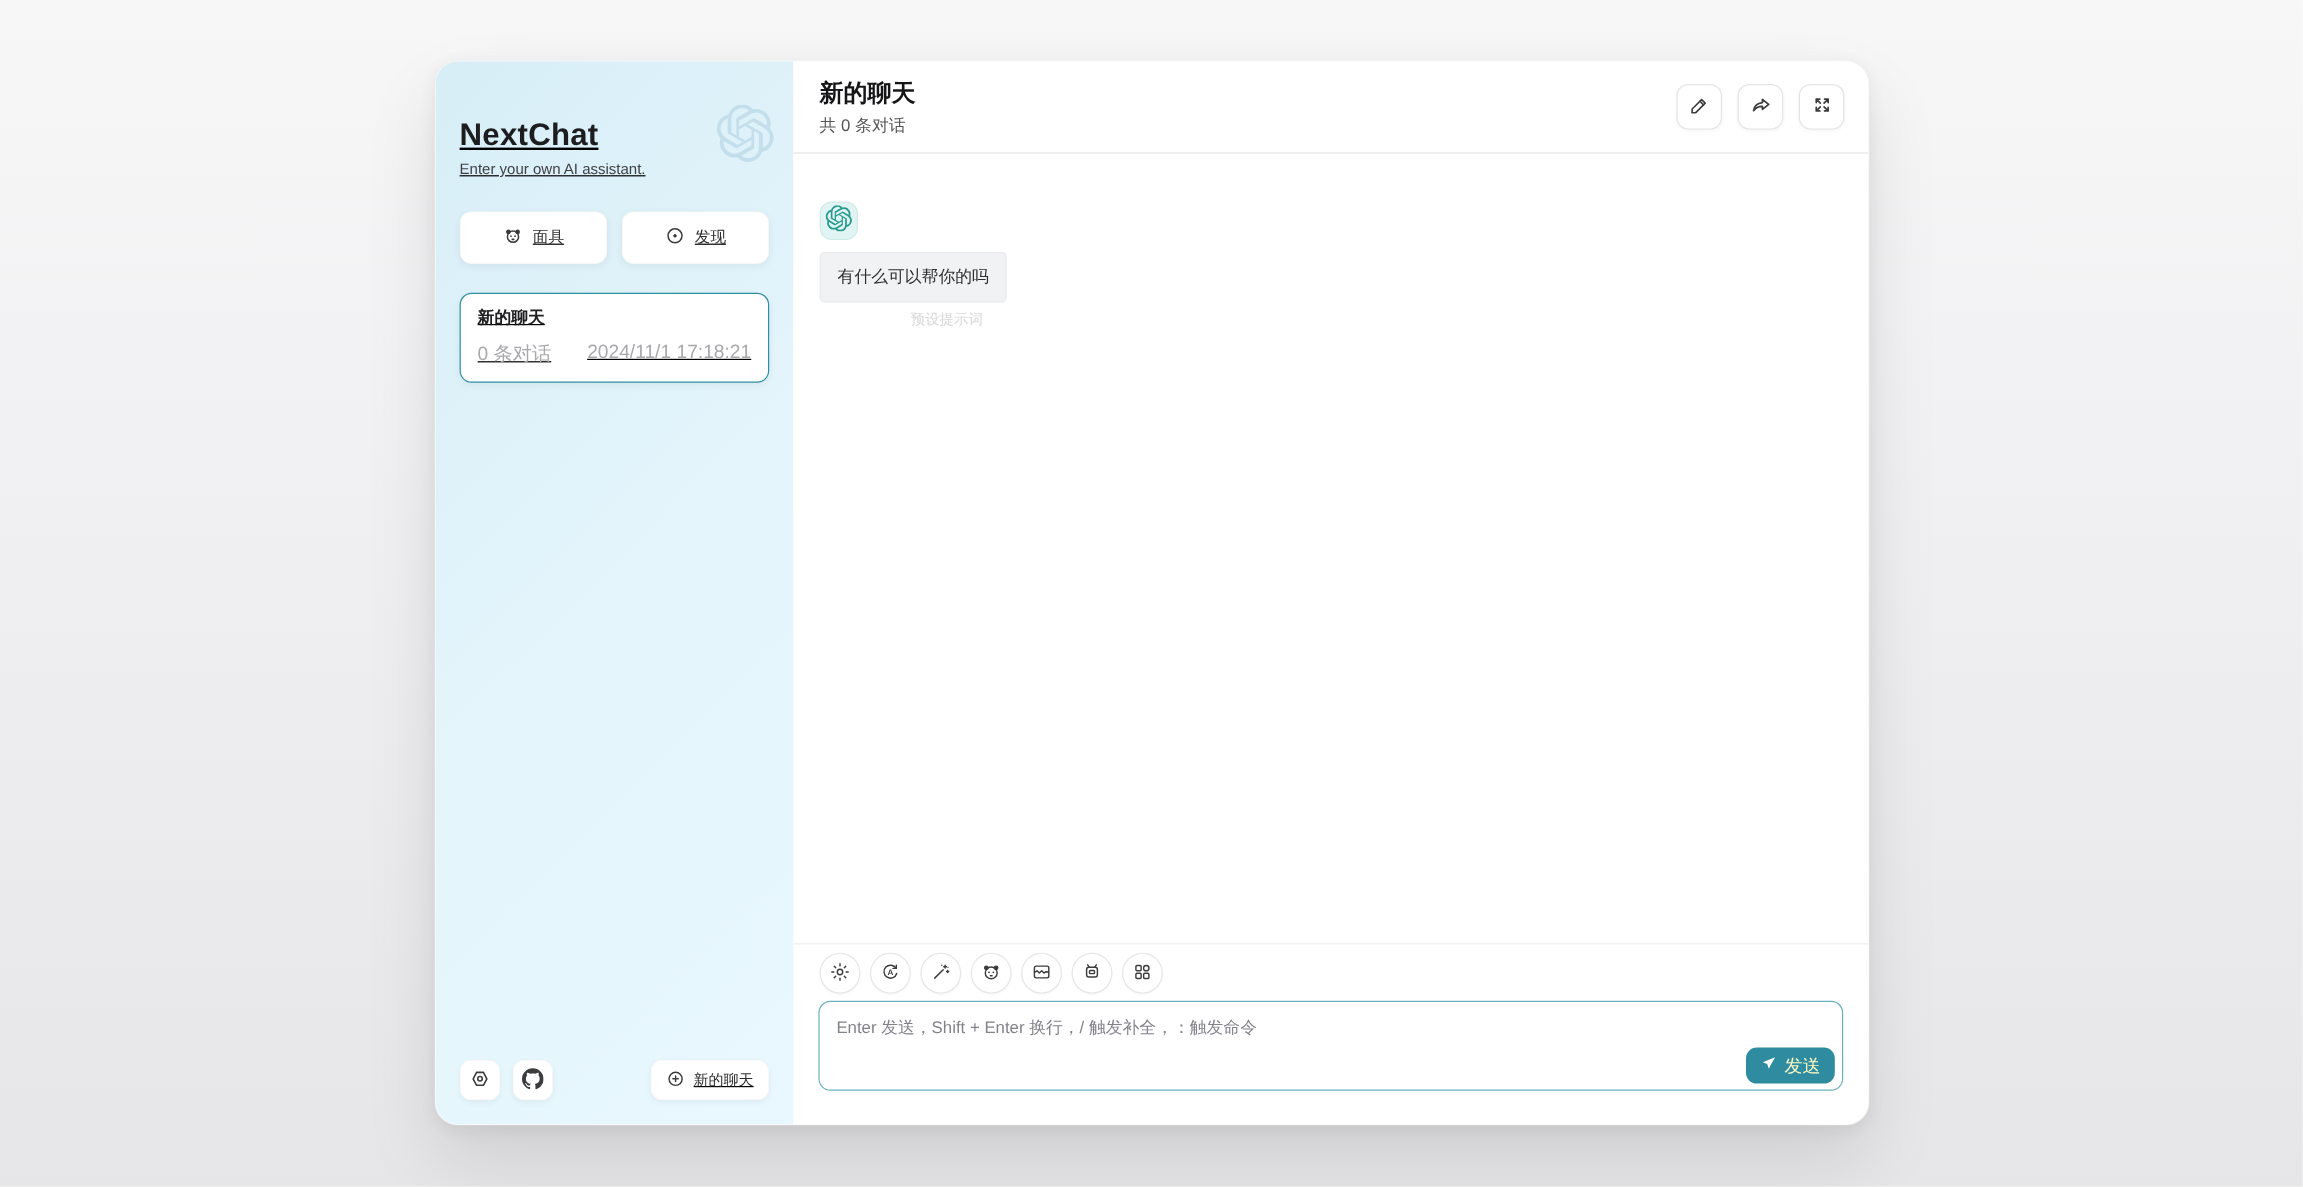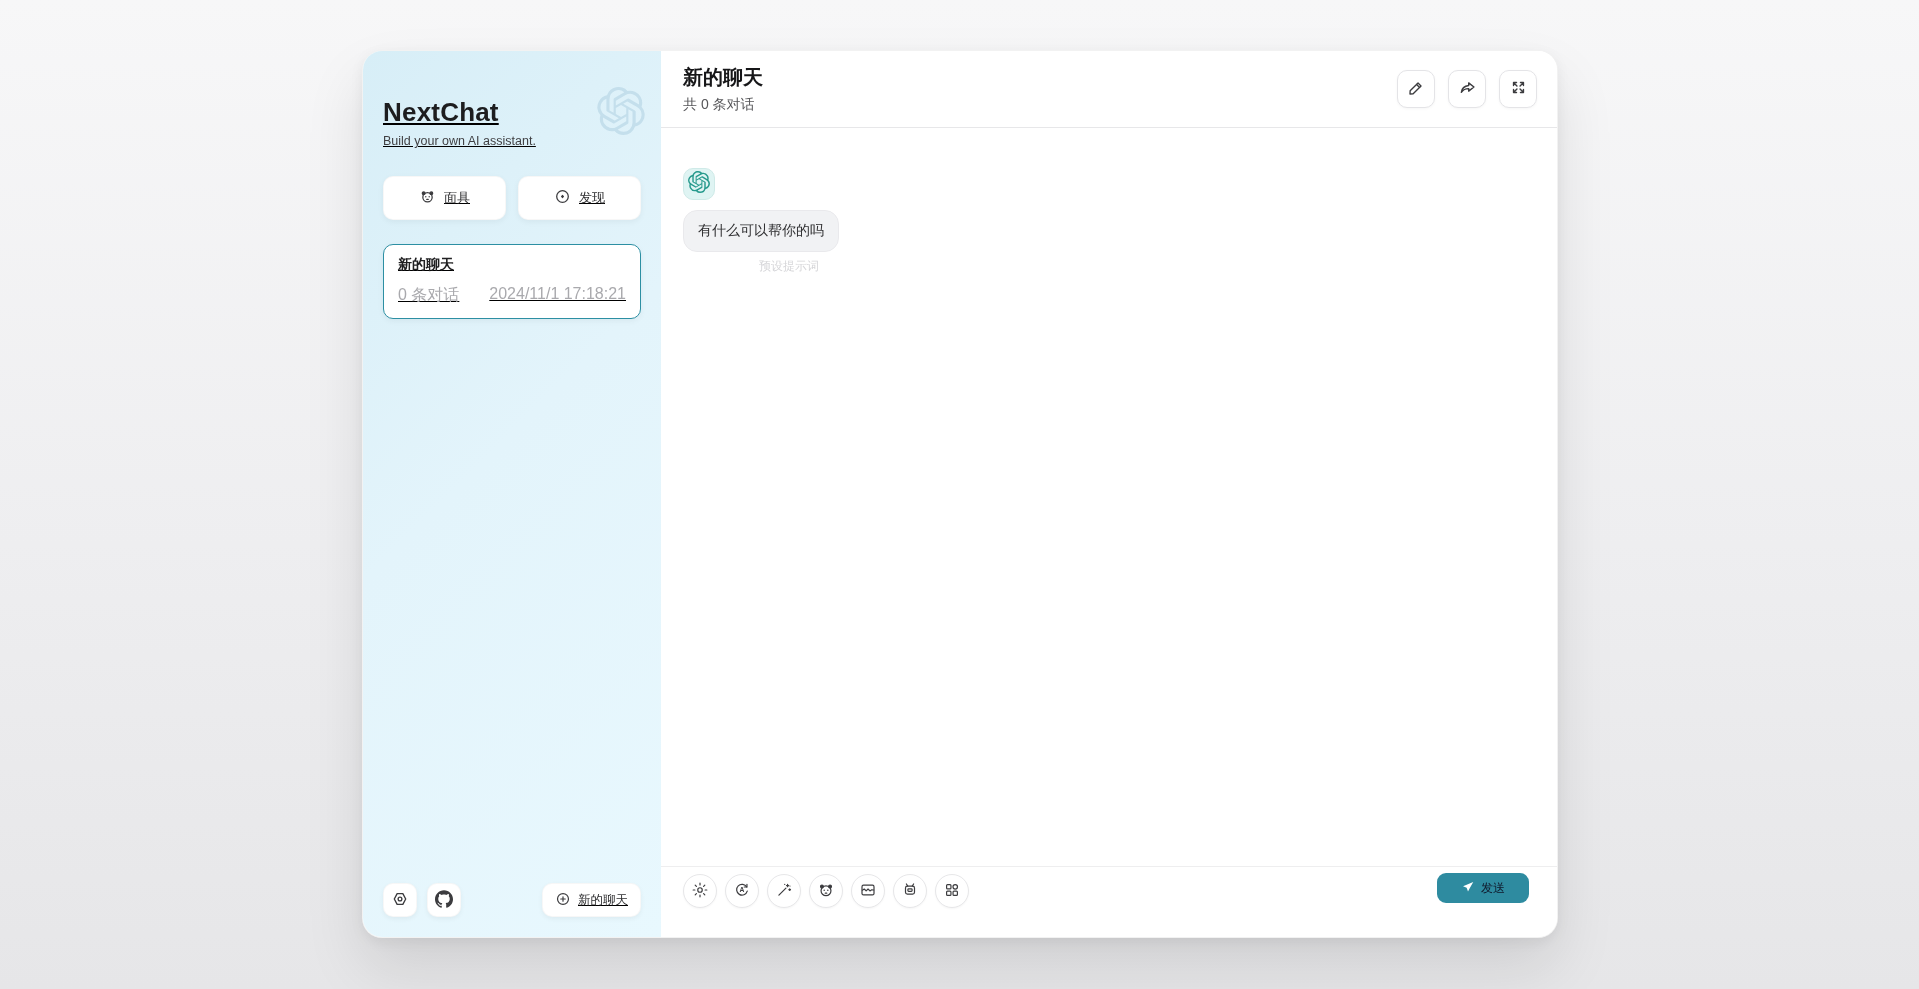--- a/index.html
+++ b/index.html
@@ -74,21 +74,21 @@
   }
 
   .chat-body { flex:1; padding:40px 22px 0; overflow:hidden; }
   .avatar {
     width:32px; height:32px; border-radius:10px; background:#dff4f3; border:1px solid #cfeae8;
     display:flex; align-items:center; justify-content:center;
   }
   .avatar svg { width:22px; height:22px; fill:#279a8d; }
   .bubble {
     display:inline-block; margin-top:10px; max-width:75%;
-    background:#f1f2f4; border:1px solid #e9e9ec; border-radius:14px;
+    background:#f1f2f4; border:1px solid #e9e9ec; border-radius:4px;
     padding:11px 14px; font-size:14px; color:#2f2f31; cursor:pointer;
   }
   .bubble-hint { margin-top:6px; margin-left:76px; font-size:12px; color:#d6d6d9; }
 
   .chat-toolbar { border-top:1px solid #eeeeef; padding:7px 22px 6px; display:flex; gap:8px; }
   .tool-btn {
     width:34px; height:34px; border-radius:50%; border:1px solid #e7e7e9; background:#fff;
     display:flex; align-items:center; justify-content:center; cursor:pointer;
     box-shadow:0 1px 2px rgba(0,0,0,.04);
   }
@@ -96,43 +96,43 @@
   .composer { position:relative; padding:0 21px 23px; }
   .composer textarea {
     width:100%; height:75px; resize:none; outline:none;
     border:1.4px solid rgba(44,143,163,.7); border-radius:10px;
     padding:13px 14px; font-size:14px; color:#2f2f31; background:#fff;
     font-family:"Liberation Sans", sans-serif;
   }
   .composer textarea::placeholder { color:#82828a; }
   .send-btn {
     position:absolute; right:28px; bottom:34px; height:30px;
-    background:#2e8ba0; border:none; border-radius:9px; color:#0f172a;
-    display:flex; align-items:center; gap:6px; padding:0 24px;
-    font-size:12px; cursor:pointer; font-family:"Liberation Sans", sans-serif;
+    background:#2e8ba0; border:none; border-radius:9px; color:#fef9c3;
+    display:flex; align-items:center; gap:6px; padding:0 12px;
+    font-size:15px; cursor:pointer; font-family:"Liberation Sans", sans-serif;
   }
 
   .ic { stroke:#3c3c3f; stroke-width:1.8; fill:none; stroke-linecap:round; stroke-linejoin:round; }
   .ic-fill { fill:#3c3c3f; stroke:none; }
 </style>
 </head>
 <body>
 
 <div class="page">
   <div class="window">
 
     <aside class="sidebar">
       <div class="logo-watermark">
         <svg viewBox="0 0 24 24">
             <path d="M22.2819 9.8211a5.9847 5.9847 0 0 0-.5157-4.9108 6.0462 6.0462 0 0 0-6.5098-2.9A6.0651 6.0651 0 0 0 4.9807 4.1818a5.9847 5.9847 0 0 0-3.9977 2.9 6.0462 6.0462 0 0 0 .7427 7.0966 5.98 5.98 0 0 0 .511 4.9107 6.051 6.051 0 0 0 6.5146 2.9001A5.9847 5.9847 0 0 0 13.2599 24a6.0557 6.0557 0 0 0 5.7718-4.2058 5.9894 5.9894 0 0 0 3.9977-2.9001 6.0557 6.0557 0 0 0-.7475-7.073zm-9.022 12.6081a4.4755 4.4755 0 0 1-2.8764-1.0408l.1419-.0804 4.7783-2.7582a.7948.7948 0 0 0 .3927-.6813v-6.7369l2.02 1.1686a.071.071 0 0 1 .038.052v5.5826a4.504 4.504 0 0 1-4.4945 4.4944zm-9.6607-4.1254a4.4708 4.4708 0 0 1-.5346-3.0137l.142.0852 4.783 2.7582a.7712.7712 0 0 0 .7806 0l5.8428-3.3685v2.3324a.0804.0804 0 0 1-.0332.0615L9.74 19.9502a4.4992 4.4992 0 0 1-6.1408-1.6464zM2.3408 7.8956a4.485 4.485 0 0 1 2.3655-1.9728V11.6a.7664.7664 0 0 0 .3879.6765l5.8144 3.3543-2.0201 1.1685a.0757.0757 0 0 1-.071 0l-4.8303-2.7865A4.504 4.504 0 0 1 2.3408 7.8956zm16.5963 3.8558L13.1038 8.364 15.1192 7.2a.0757.0757 0 0 1 .071 0l4.8303 2.7913a4.4944 4.4944 0 0 1-.6765 8.1042v-5.6772a.79.79 0 0 0-.407-.667zm2.0107-3.0231l-.142-.0852-4.7735-2.7818a.7759.7759 0 0 0-.7854 0L9.409 9.2297V6.8974a.0662.0662 0 0 1 .0284-.0615l4.8303-2.7866a4.4992 4.4992 0 0 1 6.6802 4.66zM8.3065 12.863l-2.02-1.1638a.0804.0804 0 0 1-.038-.0567V6.0742a4.4992 4.4992 0 0 1 7.3757-3.4537l-.142.0805L8.704 5.459a.7948.7948 0 0 0-.3927.6813zm1.0976-2.3654l2.602-1.4998 2.6069 1.4998v2.9994l-2.5974 1.4997-2.6067-1.4997z"></path>
           </svg>
       </div>
 
       <div class="app-title">NextChat</div>
-      <div class="app-tagline">Build your own AI assistant.</div>
+      <div class="app-tagline">Enter your own AI assistant.</div>
 
       <div class="sidebar-actions">
         <button class="action-btn">
           <span>
             <svg width="17" height="17" viewBox="0 0 24 24" class="ic">
               <circle cx="6.6" cy="7.4" r="1.9" style="fill:#3c3c3f"></circle>
               <circle cx="17.4" cy="7.4" r="1.9" style="fill:#3c3c3f"></circle>
               <circle cx="12" cy="13" r="6.6"></circle>
               <circle cx="9.6" cy="12.4" r="1" style="fill:#3c3c3f;stroke:none"></circle>
               <circle cx="14.4" cy="12.4" r="1" style="fill:#3c3c3f;stroke:none"></circle>
@@ -303,20 +303,21 @@
               <rect x="4.8" y="4.8" width="5.8" height="5.8" rx="1.2"></rect>
               <circle cx="16.3" cy="7.7" r="3"></circle>
               <rect x="4.8" y="13.4" width="5.8" height="5.8" rx="1.2"></rect>
               <rect x="13.4" y="13.4" width="5.8" height="5.8" rx="1.2"></rect>
             </svg>
           </span>
         </button>
       </div>
 
       <div class="composer">
+        <textarea placeholder="Enter 发送，Shift + Enter 换行，/ 触发补全，：触发命令" style=""></textarea>
         <button class="send-btn">
           <span>
             <svg width="14" height="14" viewBox="0 0 24 24">
                 <path d="M21 3.5L3.5 10.8l6.2 2.3L12 19.8l2.7-5.1L21 3.5z" style="fill:#ffffff"></path>
               </svg>
           </span>
           <span>发送</span>
         </button>
       </div>
     </section>

